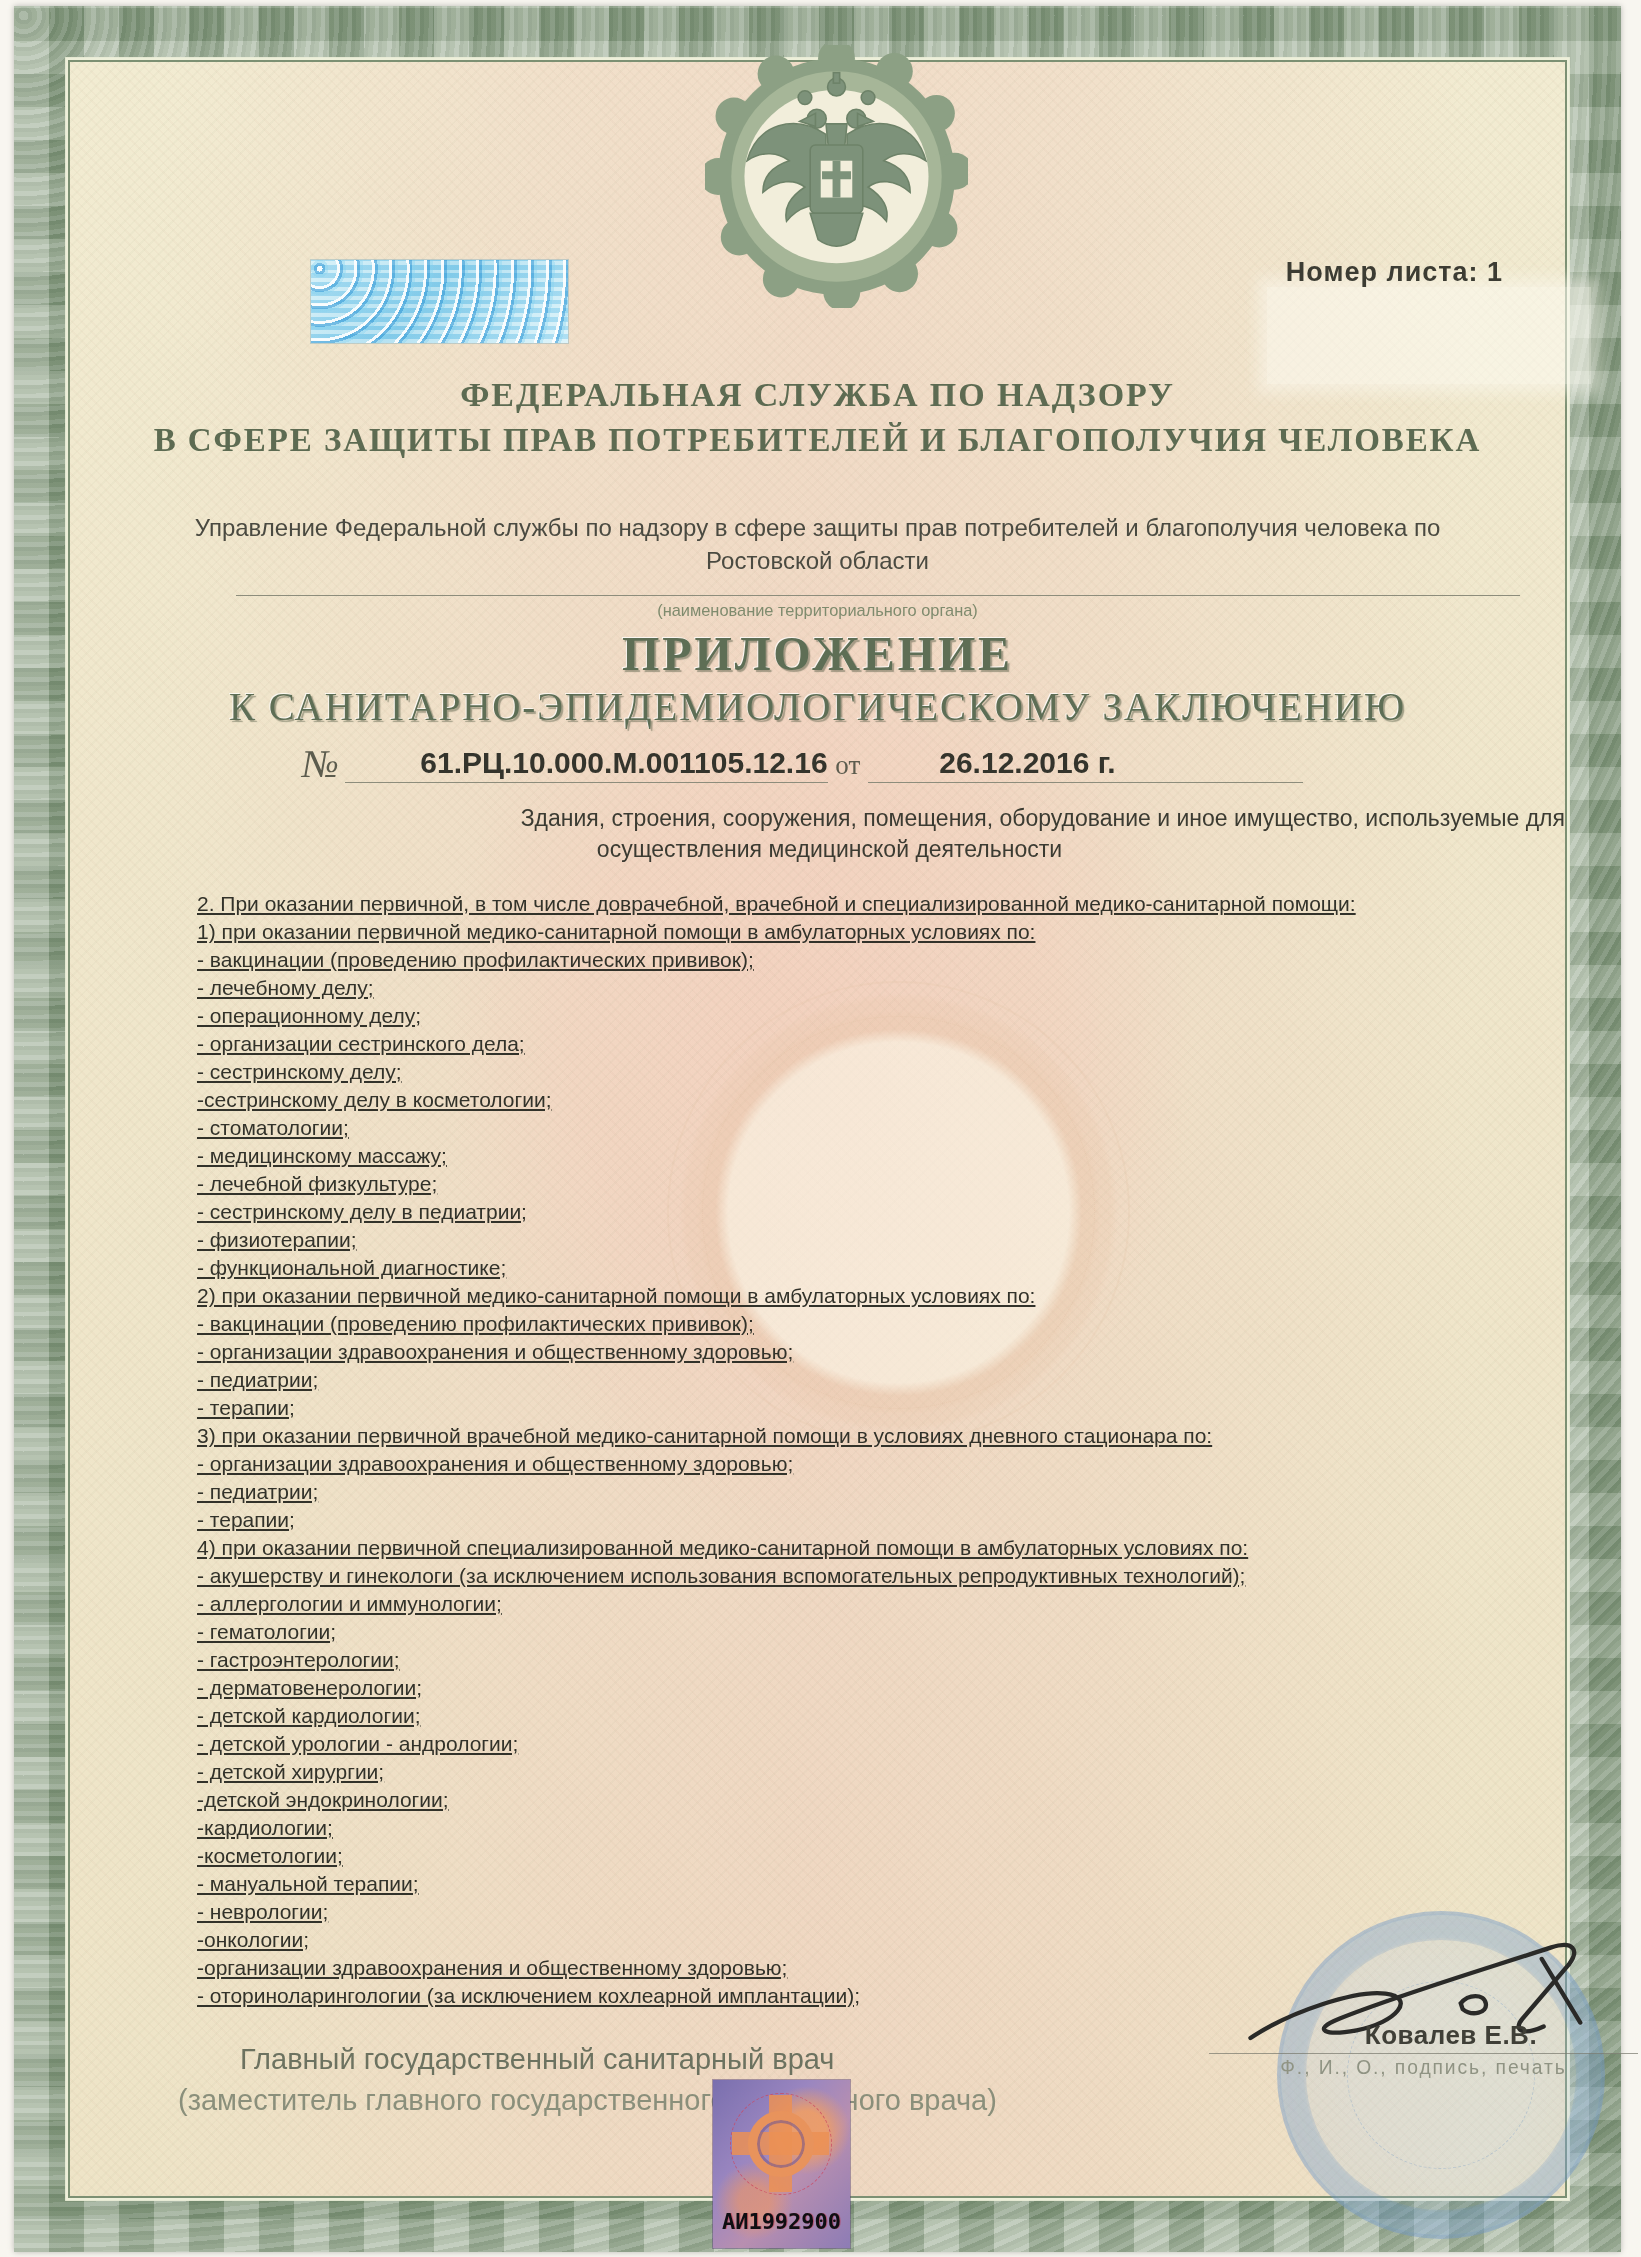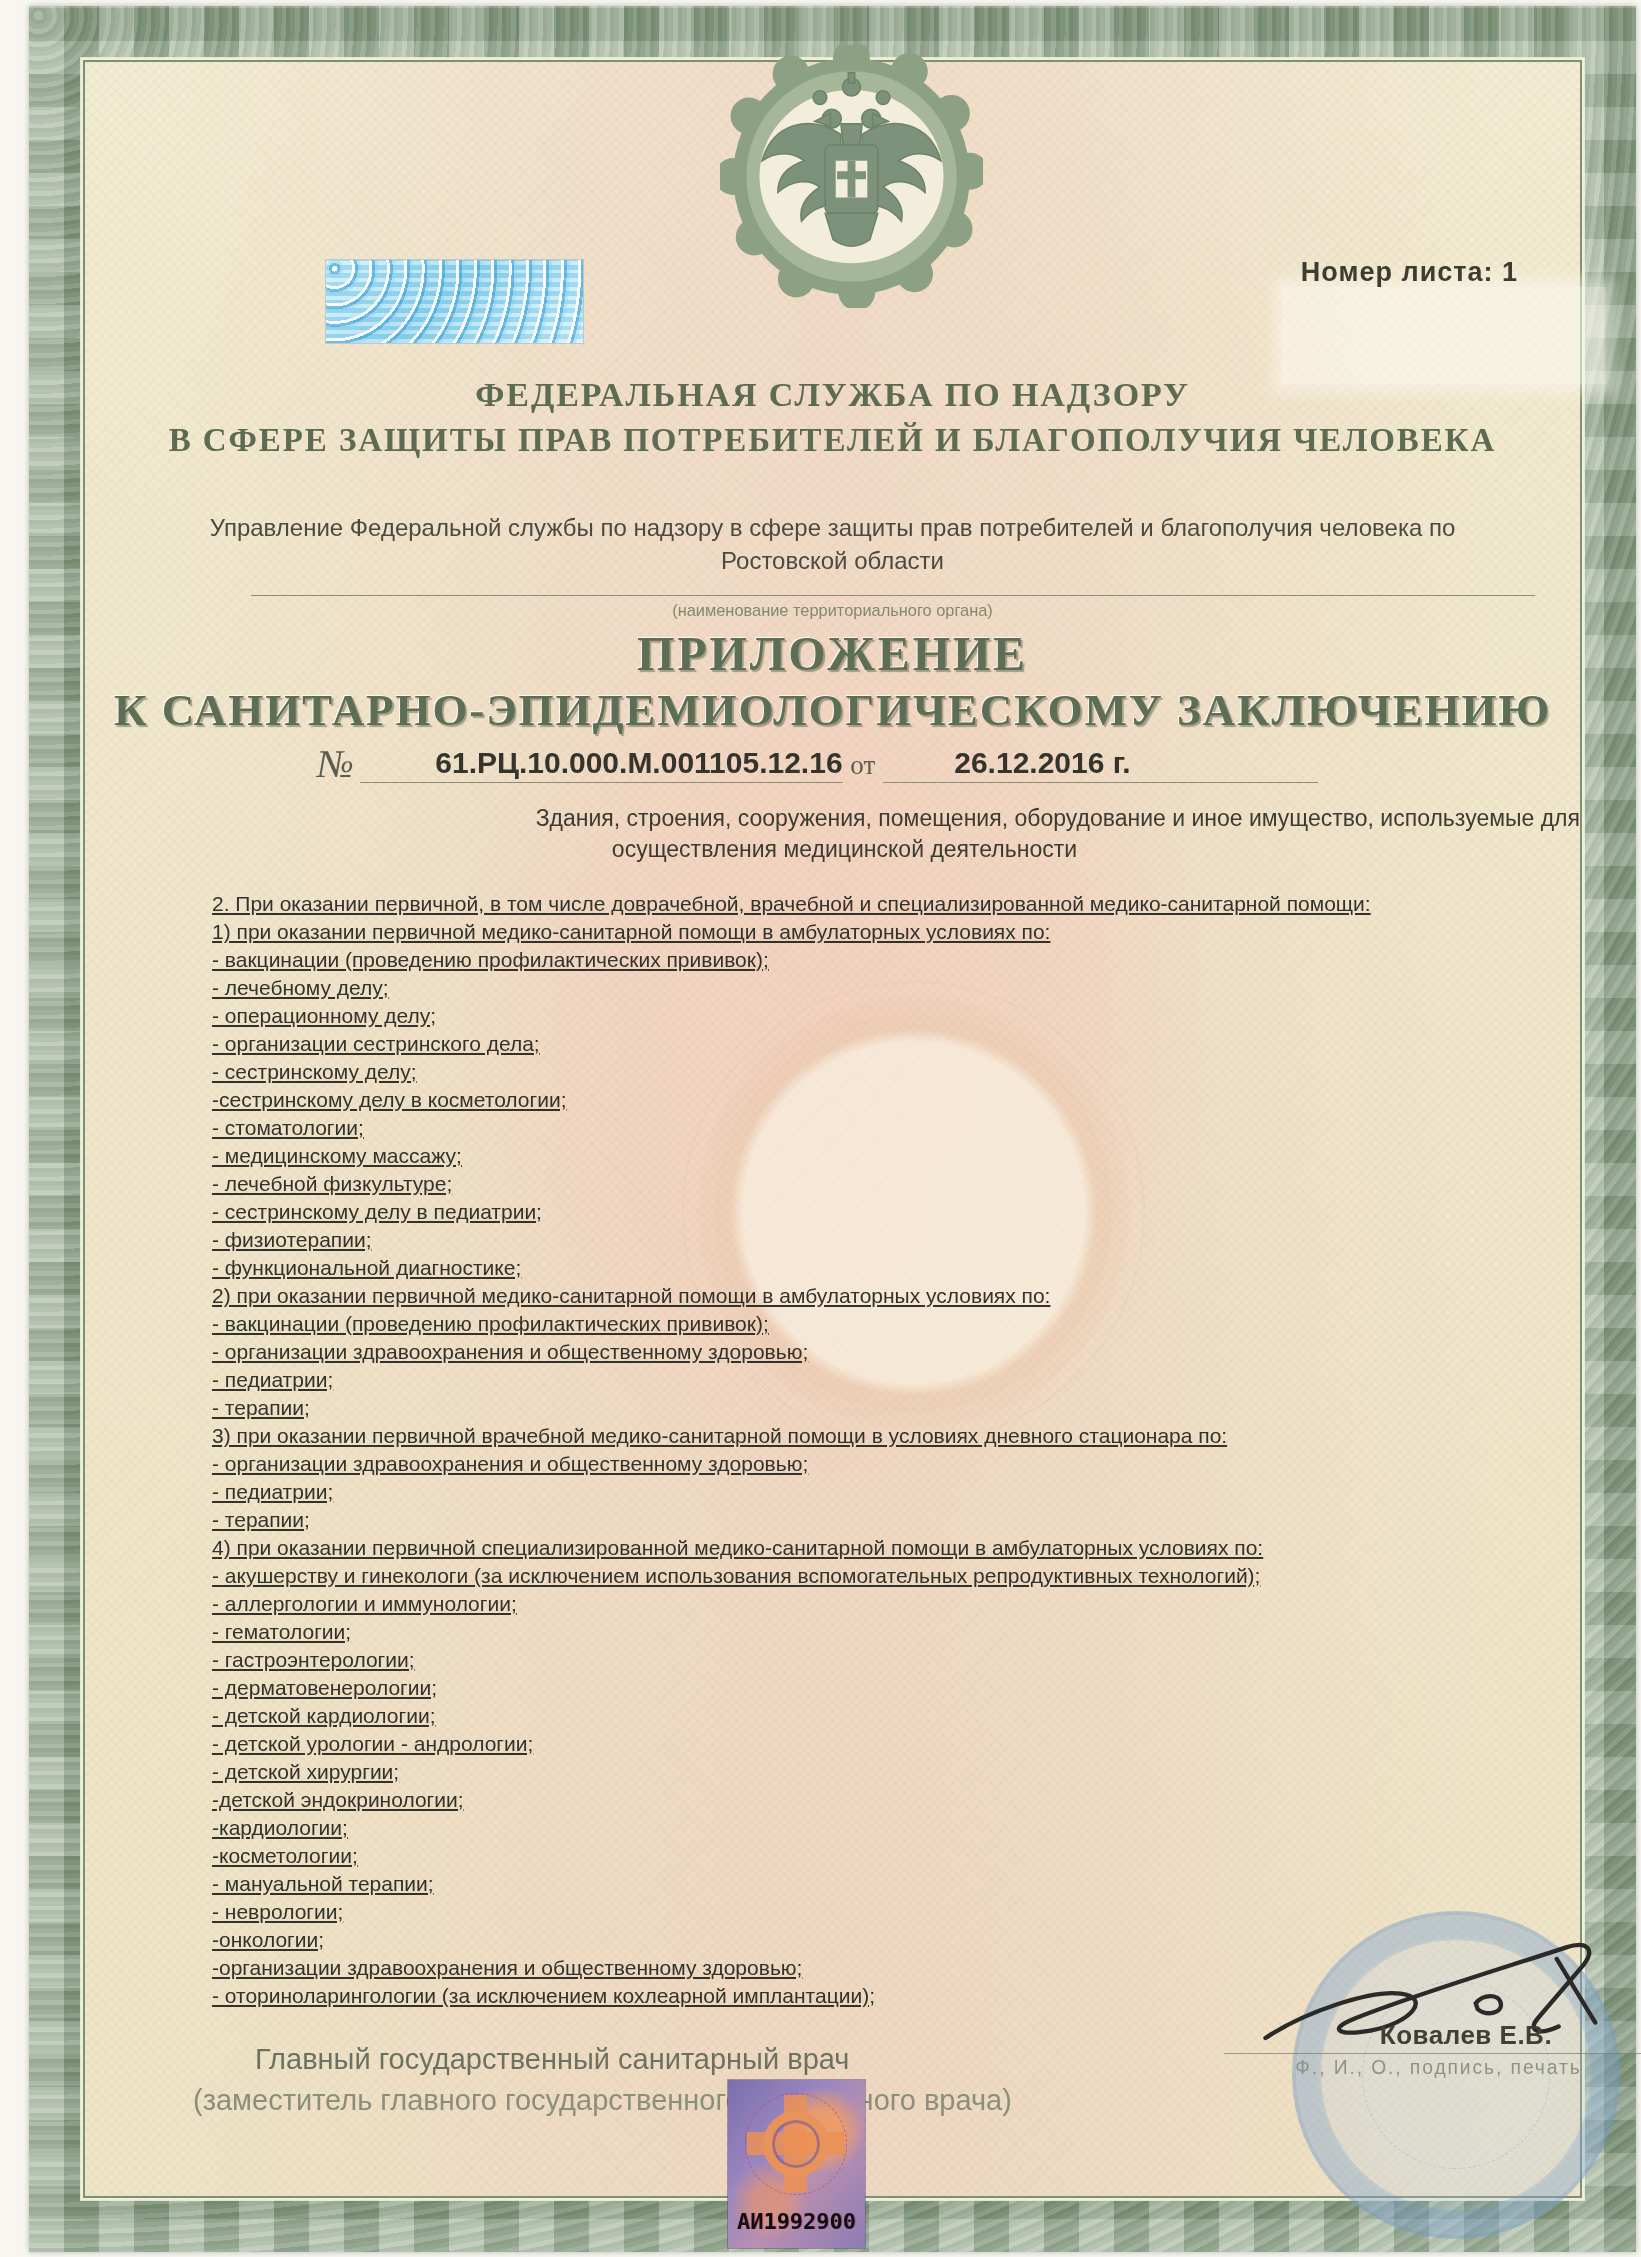--- a/index.html
+++ b/index.html
@@ -4,21 +4,21 @@
 <style>
   html,body{margin:0;padding:0;}
   body{
     width:1641px;height:2257px;position:relative;
     background:#f8f6f0;
     font-family:"Liberation Sans",sans-serif;
     overflow:hidden;
   }
   
   .doc{
-    position:absolute;left:29px;top:5.8px;width:1607px;height:2246px;
+    position:absolute;left:14px;top:5.8px;width:1607px;height:2246px;
     background-color:#93a68b;
     background-image:
       repeating-linear-gradient(90deg, rgba(255,255,255,0.20) 0 35px, rgba(66,92,66,0.16) 35px 70px),
       repeating-linear-gradient(0deg, rgba(255,255,255,0.16) 0 33px, rgba(66,92,66,0.14) 33px 66px),
       repeating-radial-gradient(circle at 9.7px 9.7px, rgba(255,255,255,0.18) 0 4.8px, rgba(60,88,60,0.12) 4.8px 8.7px, transparent 8.7px 13.5px);
     box-shadow:0 0 5.8px rgba(0,0,0,0.25);
   }
   .inner{
     position:absolute;left:54px;top:54px;right:54px;bottom:54px;
     border:2.9px solid #7c9073;
@@ -57,21 +57,21 @@
   
   .hline{position:absolute;left:0;width:100%;text-align:center;}
   .fed1{top:314px;font-family:"Liberation Serif",serif;font-weight:bold;font-size:34px;color:#5d6b52;letter-spacing:1.9px;}
   .fed2{top:360px;font-family:"Liberation Serif",serif;font-weight:bold;font-size:33px;color:#5d6b52;letter-spacing:1.9px;}
   .org1{top:452px;font-size:24px;color:#4a4a41;}
   .org2{top:485px;font-size:24px;color:#4a4a41;}
   .rule{position:absolute;left:166px;top:533px;width:1284px;border-top:1.9px solid #8d8d7c;}
   .org-caption{top:539px;font-size:16.4px;color:#7f8b6e;}
   .title1{top:564px;font-family:"Liberation Serif",serif;font-weight:bold;font-size:48px;color:#5e6e55;letter-spacing:2.9px;
           text-shadow:-1px -1px 0 rgba(255,255,255,0.75), 1.9px 1.9px 1px rgba(70,80,58,0.45);}
-  .title2{top:622px;font-family:"Liberation Serif",serif;font-weight:bold;font-size:45px;color:#5e6e55;letter-spacing:1.9px;
+  .title2{top:622px;font-family:"Liberation Serif",serif;font-weight:normal;font-size:39px;color:#5e6e55;letter-spacing:1.9px;
           text-shadow:-1px -1px 0 rgba(255,255,255,0.75), 1.9px 1.9px 1px rgba(70,80,58,0.45);}
   
   .num-row{
     position:absolute;left:232px;top:682px;width:1139px;
     display:flex;align-items:flex-end;
   }
   .no-sign{font-family:"Liberation Serif",serif;font-style:italic;font-size:39px;color:#5c5c4e;padding-right:5.8px;line-height:1;}
   .blank{border-bottom:1.9px solid #8d8d7c;text-align:center;line-height:1.25;}
   .num-val{width:483px;font-size:30px;font-weight:bold;color:#34342c;text-align:right;}
   .ot{font-family:"Liberation Serif",serif;font-size:27px;color:#5c5c4e;padding:0 7.7px;line-height:1.3;}

